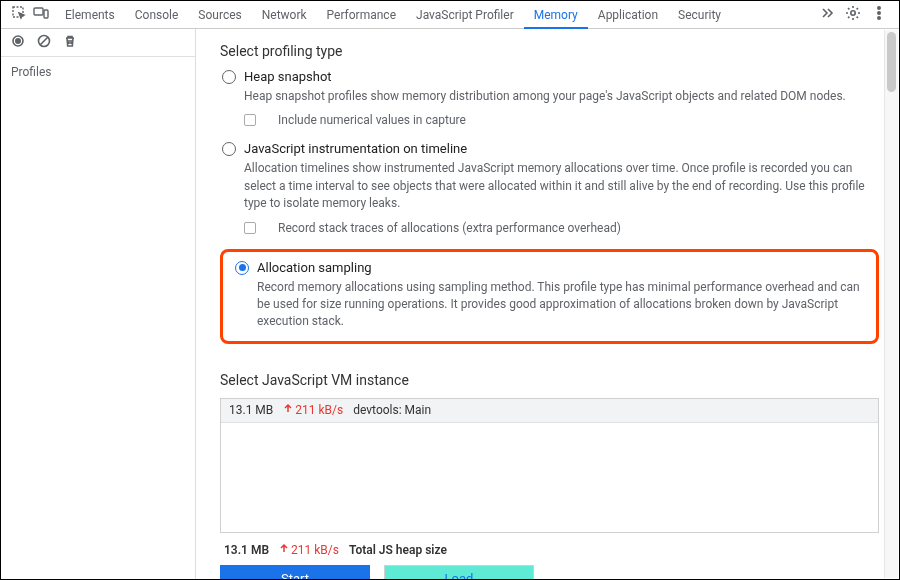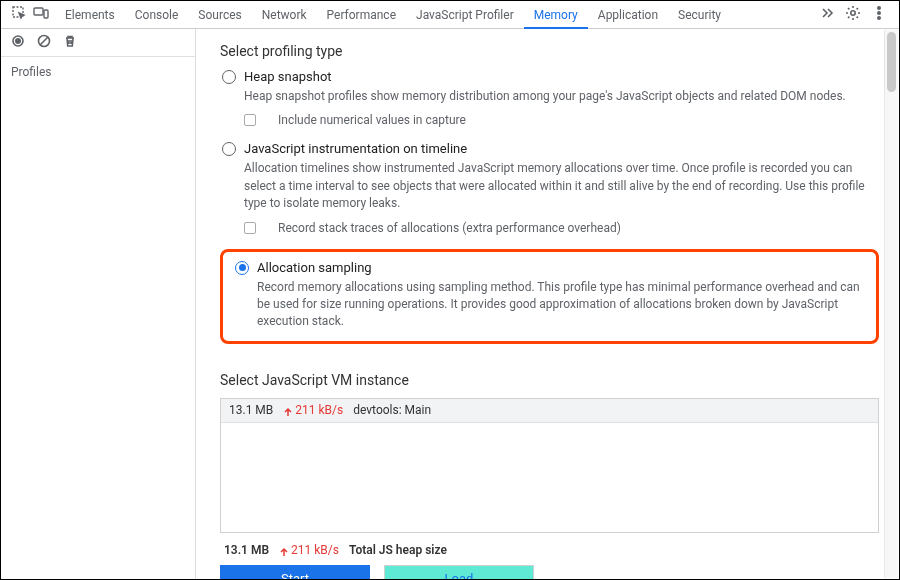--- a/index.html
+++ b/index.html
@@ -25,21 +25,21 @@
 .radio.sel{border-color:#1a73e8}
 .radio.sel::after{content:"";width:7px;height:7px;border-radius:50%;background:#1a73e8}
 .option-title{font-size:13px;color:#222}
 .option-desc{font-size:12px;color:#5f6368;margin:4px 0 0 22px;line-height:1.45}
 .subcheck{display:flex;align-items:center;gap:22px;margin:8px 0 0 22px;color:#5f6368;font-size:12px}
 .checkbox{width:12px;height:12px;border:1px solid #aaa;border-radius:2px;flex-shrink:0}
 .highlight{border:3px solid #ff4200;border-radius:8px;padding:8px 10px 10px 10px;margin-bottom:28px}
 .vm-box{border:1px solid #d0d0d0;height:135px;background:#fff}
 .vm-row{background:#f1f3f4;height:24px;display:flex;align-items:center;gap:10px;padding:0 8px;border-bottom:1px solid #e0e0e0;font-size:12px}
 .mb{color:#333}
-.rate{color:#e53935;display:inline-flex;align-items:flex-end;gap:2px}
+.rate{color:#e53935;display:inline-flex;align-items:flex-start;gap:2px}
 .rate svg{width:10px;height:10px;stroke:#e53935;fill:#e53935}
 .vm-label{color:#333}
 .totals{display:flex;align-items:center;gap:10px;padding:10px 4px 8px 4px;font-size:12px}
 .totals .lbl{font-weight:600;color:#333}
 .buttons{display:flex;gap:14px;padding:0 0 0 0}
 .btn{width:150px;height:28px;border-radius:0;font-size:13px;display:flex;align-items:center;justify-content:center;cursor:pointer}
 .btn.primary{background:#1a73e8;color:#fff}
 .btn.secondary{background:#5eead4;color:#1a73e8;border:1px solid #d0d0d0}
 .scrollbar{position:absolute;right:1px;top:29px;bottom:1px;width:14px;background:#f7f7f7;border-left:1px solid #e6e6e6}
 .scroll-thumb{position:absolute;left:2px;right:2px;top:2px;height:60px;background:#c9c9c9;border-radius:6px}

